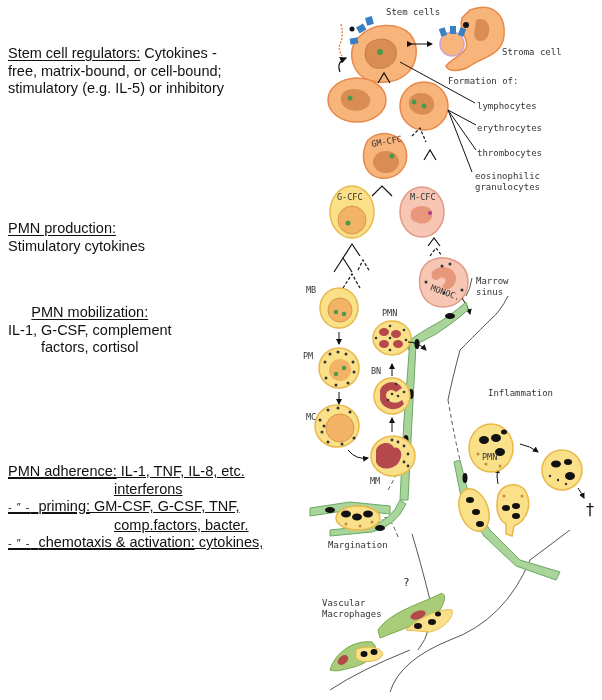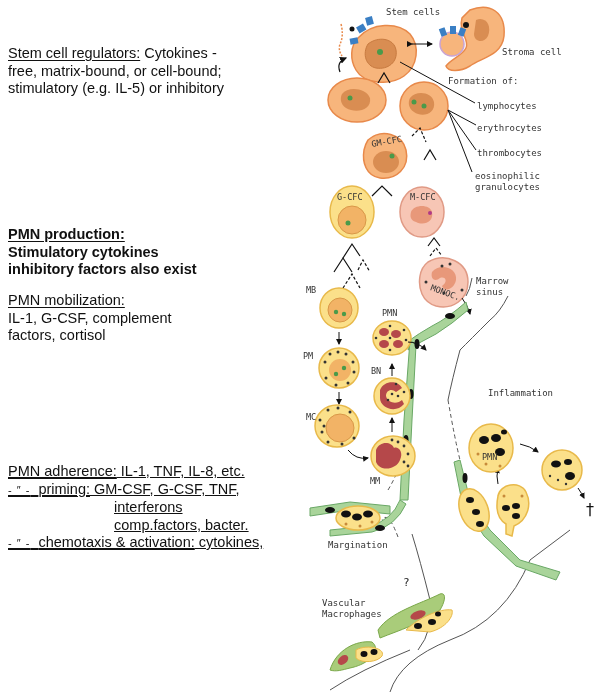--- a/index.html
+++ b/index.html
@@ -13,36 +13,35 @@
 </style>
 </head>
 <body>
 
 <div class="txt" style="left:8px;top:20px;margin-top:25px;">
   <div><span class="u">Stem cell regulators:</span><span> Cytokines -</span></div>
   <div>free, matrix-bound, or cell-bound;</div>
   <div>stimulatory (e.g. IL-5) or inhibitory</div>
 </div>
 
-<div class="txt" style="left:8px;top:226px;font-weight:bold;">
+<div class="txt" style="left:8px;top:220px;">
   <div class="u">PMN production:</div>
   <div>Stimulatory cytokines</div>
-  <div>inhibitory factors also exist</div>
 </div>
 
-<div class="txt" style="left:8px;top:292px;">
+<div class="txt" style="left:8px;top:304px;text-align:center;">
   <div class="u">PMN mobilization:</div>
   <div>IL-1, G-CSF, complement</div>
   <div>factors, cortisol</div>
 </div>
 
 <div class="txt" style="left:8px;top:463px;text-decoration:underline;">
   <div><span class="u">PMN adherence:</span><span> IL-1, TNF, IL-8, etc.</span></div>
+  <div style="padding-left:106px">interferons</div>
   <div><span class="u"><span class="ditto">- ″ -</span>&nbsp; <span>priming:</span></span><span> GM-CSF, G-CSF, TNF,</span></div>
-  <div style="padding-left:106px">interferons</div>
   <div style="padding-left:106px">comp.factors, bacter.</div>
   <div><span class="u"><span class="ditto">- ″ -</span>&nbsp; <span>chemotaxis &amp; activation:</span></span><span> cytokines,</span></div>
 </div>
 
 <svg width="602" height="700" viewBox="0 0 602 700">
   <defs>
     <marker id="ah" markerWidth="6" markerHeight="6" refX="5" refY="3" orient="auto">
         <path d="M0,0 L6,3 L0,6 z" fill="#111"></path>
       </marker>
   </defs>

